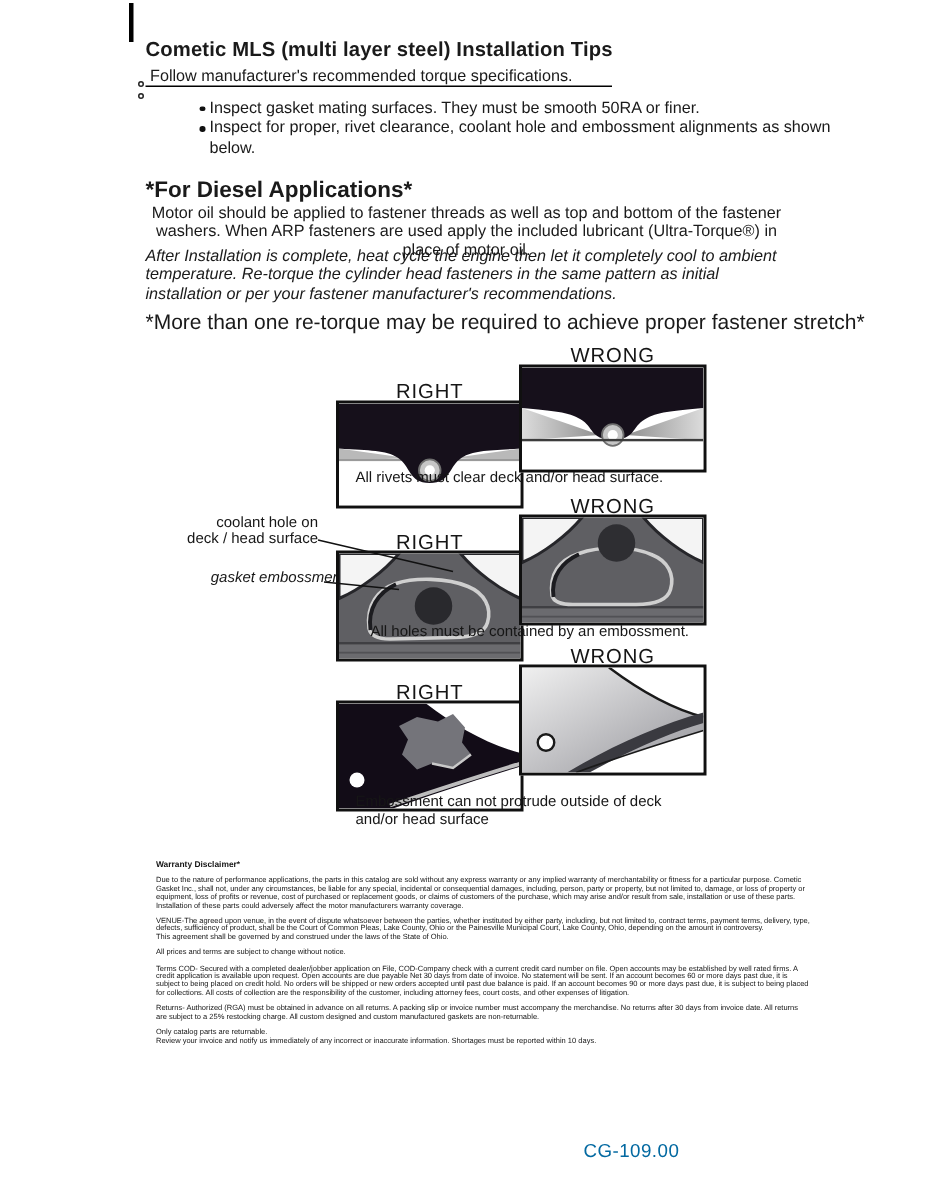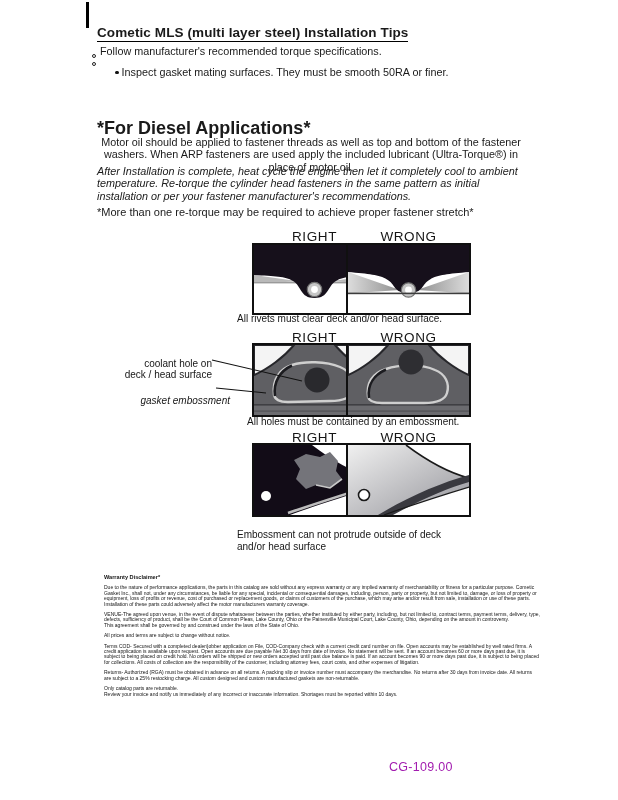--- a/index.html
+++ b/index.html
@@ -10,85 +10,89 @@
     position:relative;
     overflow:hidden;
   }
   .abs { position:absolute; }
 
   .crop-mark { left:86px; top:2px; width:3px; height:26px; background:#000; }
 
   .page-title {
     left:97px; top:25px;
     font-size:13.5px; font-weight:bold;
-    border-bottom:1.5px solid #000; padding-bottom:1px;
+    border-bottom:1.5px solid #000; padding-bottom:17px;
     letter-spacing:0.1px;
   }
 
   .bullets { left:92px; top:45px; width:486px; font-size:10.8px; line-height:13.2px; }
   .bullet-item { display:flex; align-items:flex-end; }
   .bullet-item .ring {
     flex:0 0 auto; width:4px; height:4px; border:1px solid #222;
     border-radius:50%; margin:4px 4px 0 0;
   }
-  .sub-bullet-item { display:flex; align-items:flex-start; margin-left:23px; }
+  .sub-bullet-item { display:flex; align-items:flex-start; margin-left:41px; }
   .sub-bullet-item .dot {
     flex:0 0 auto; width:3.6px; height:3.6px; background:#111;
     border-radius:50%; margin:4.5px 3px 0 0;
   }
 
-  .diesel-heading { left:97px; top:118px; font-size:18px; font-weight:bold;text-align:center; }
+  .diesel-heading { left:97px; top:118px; font-size:15px; font-weight:bold;text-align:center; }
   .body-para { left:97px; width:428px; font-size:10.8px; line-height:12.4px; }
   .para-1 { top:136px;text-align:center; }
   .para-2 { top:165px;font-style:italic; }
-  .retorque-note { left:97px; top:206px; font-size:11px; }
+  .retorque-note { left:97px; top:206px; font-size:14px; }
 
   .col-label { width:125px; text-align:center; font-size:13.5px; letter-spacing:0.6px; color:#151515; }
-  .col-left  { left:252px; }
+  .col-left  { left:224px;margin-top:24px; }
   .col-right { left:346px; }
 
   .figure { border:2px solid #101010; background:#fff; overflow:hidden; }
   .figure svg { display:block; }
   .fig-r1 { width:125px; height:72px; }
   .fig-r23 { width:125px; height:74px; }
 
   .caption { font-size:10px; line-height:11.5px; color:#161616; white-space:pre-line; }
   .cap-1 { left:237px; top:313px; }
   .cap-2 { left:247px; top:416px;text-align:right; }
   .cap-3 { left:237px; top:529px; }
 
-  .annot { font-size:10px; line-height:11px; text-align:right; white-space:pre-line; color:#161616;margin-top:15px; }
+  .annot { font-size:10px; line-height:11px; text-align:right; white-space:pre-line; color:#161616; }
   .annot-coolant { left:104px; width:108px; top:343px; }
   .annot-emboss  { left:120px; width:110px; top:380px;font-style:italic; }
   .pointer-lines { left:100px; top:340px; width:212px; height:62px; overflow:visible; }
 
   .disclaimer { left:104px; top:575px; width:436px; font-size:5px; line-height:5.4px; color:#151515; }
   .disclaimer h2 { font-size:5.6px; font-weight:bold; margin-bottom:5px; }
   .disclaimer p { margin-bottom:5px; white-space:pre-line; }
 
-  .doc-number { left:389px; top:760px; font-size:12.5px; color:#a21caf; letter-spacing:0.3px; }
+  .doc-number { left:389px; top:760px; font-size:12.5px; color:#0369a1; letter-spacing:0.3px; }
 </style>
 </head>
 <body>
 
 <div class="abs crop-mark"></div>
 
 <h1 class="abs page-title">Cometic MLS (multi layer steel) Installation Tips</h1>
 
 <div class="abs bullets">
   <div class="bullet-item">
     <span class="ring"></span>
     <span>Follow manufacturer's recommended torque specifications.</span>
   </div>
   <div class="bullet-item">
     <span class="ring"></span>
   </div>
   <div class="sub-bullet-item">
     <span class="dot"></span>
     <span>Inspect gasket mating surfaces.  They must be smooth 50RA or finer.</span>
+  </div>
+  <div class="sub-bullet-item">
+    <span class="dot"></span>
+    <span>Inspect for proper, rivet clearance, coolant hole and embossment alignments as shown below.</span>
   </div>
 </div>
 
 <h2 class="abs diesel-heading">*For Diesel Applications*</h2>
 <p class="abs body-para para-1">Motor oil should be applied to fastener threads as well as top and bottom of the fastener washers. When ARP fasteners are used apply the included lubricant (Ultra-Torque®) in place of motor oil.</p>
 <p class="abs body-para para-2">After Installation is complete, heat cycle the engine then let it completely cool to ambient temperature. Re-torque the cylinder head fasteners in the same pattern as initial installation or per your fastener manufacturer's recommendations.</p>
 <p class="abs retorque-note">*More than one re-torque may be required to achieve proper fastener stretch*</p>
 
 <div class="abs col-label col-left" style="top:229px">RIGHT</div>
 <div class="abs col-label col-right" style="top:229px">WRONG</div>

